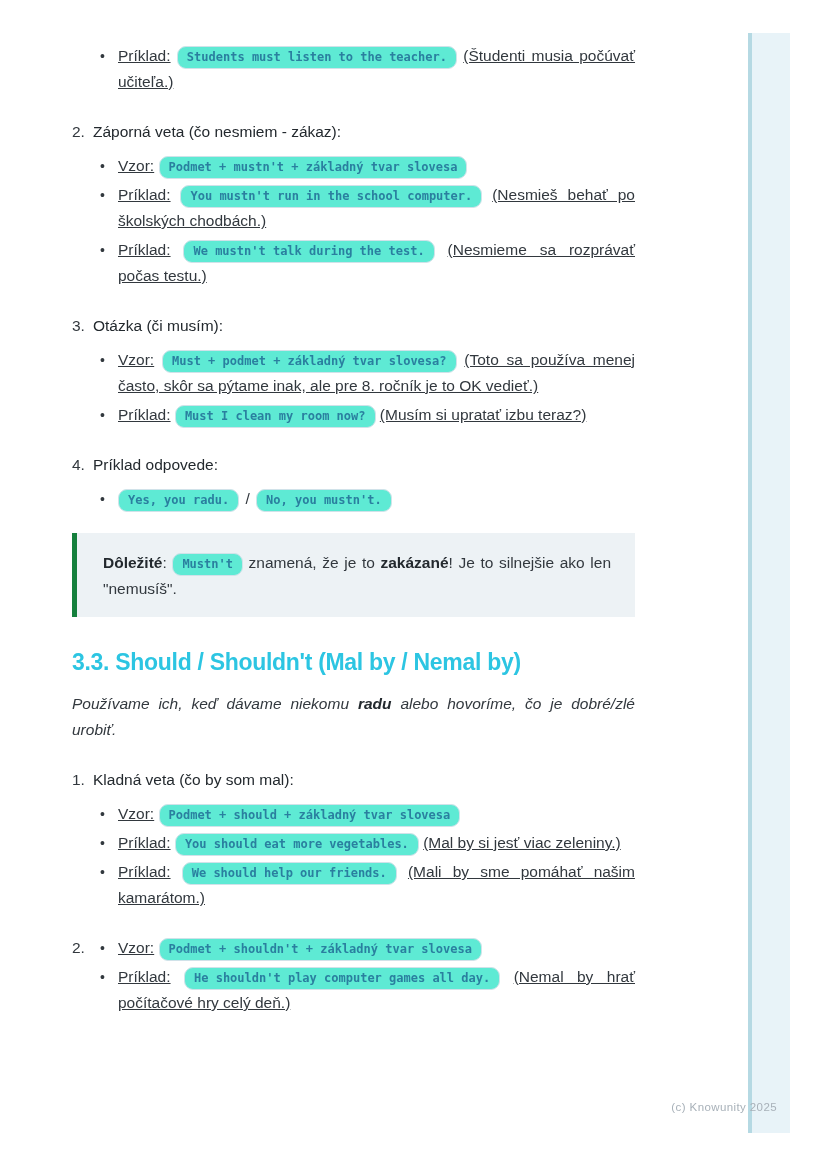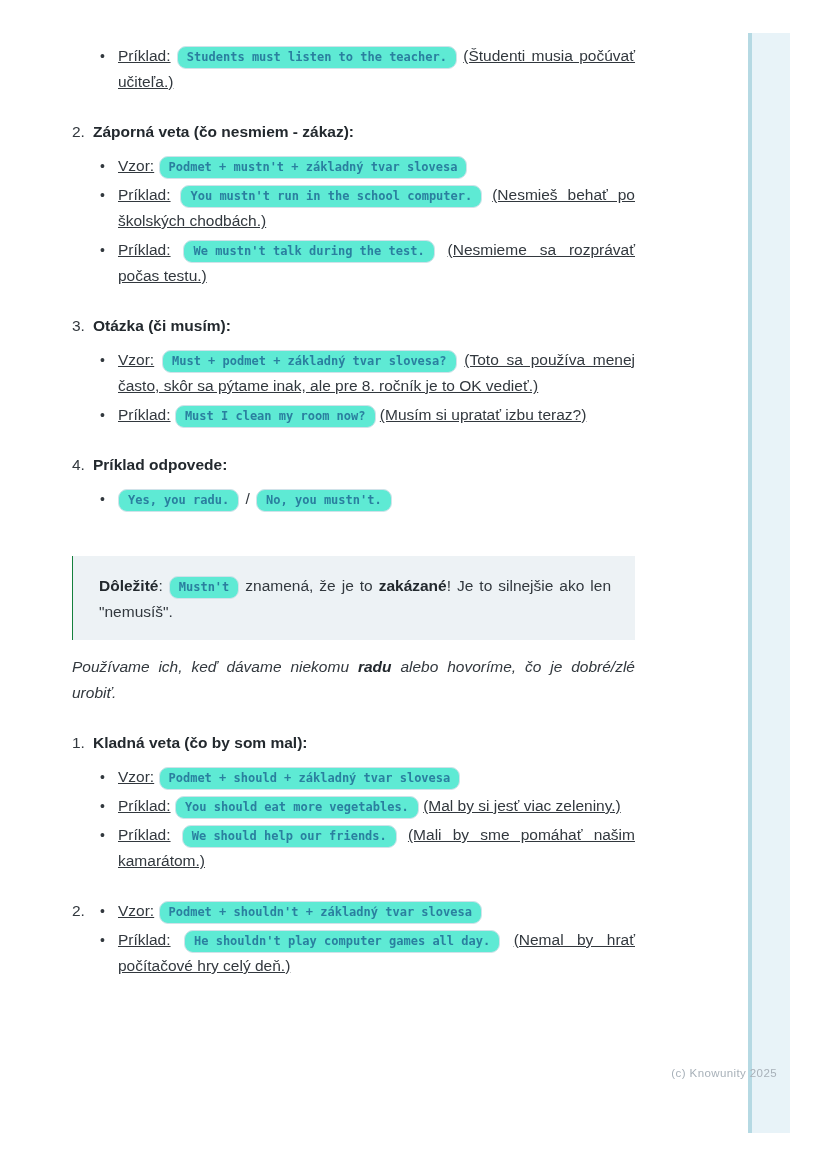--- a/index.html
+++ b/index.html
@@ -59,47 +59,47 @@
     border: 1px solid #d0e2e9;
     border-radius: 9px;
     padding: 2px 9px 3px;
     white-space: nowrap;
     vertical-align: baseline;
   }
 
   .num-block { margin-top: 24px; }
   .num-line { position: relative; padding-left: 21px; }
   .num { position: absolute; left: 0; top: 0; font-weight: 400; }
-  .sec-title { font-weight: 700; color: #2b3136; }
+  .sec-title { font-weight: 400; color: #2b3136; }
 
   .sep { padding: 0 2px; }
 
   .callout {
-    margin-top: 44px;
+    margin-top: 21px;
     background: #edf2f5;
-    border-left: 1px solid #15803d;
+    border-left: 5px solid #15803d;
     padding: 17px 24px 15px 26px;
   }
   .callout-text { margin: 0; text-align: justify; }
   .callout-text strong { color: #23292e; }
 
   h2.sec-heading {
     margin: 30px 0 0 0;
     font-size: 23px;
     line-height: 30px;
     font-weight: 700;
     letter-spacing: -0.3px;
     color: #2cc5e2;
   }
   p.lead { margin: 14px 0 0 0; text-align: justify; font-style: italic; }
   p.lead strong, .sec-title { color: #23292e; }
 
   .footer {
     position: absolute;
-    top: 1067px;
+    top: 1101px;
     right: 51px;
     font-size: 11.5px;
     letter-spacing: 0.4px;
     color: #a8b1b9;
     z-index: 3;
   }
 </style>
 </head>
 <body>
 
@@ -140,20 +140,21 @@
       </div>
       <ul class="blist">
         <li class="li"><span class="marker">•</span><code class="chip">Yes, you radu.</code> <span class="sep">/</span> <code class="chip">No, you mustn't.</code></li>
       </ul>
     </section>
 
     <div class="callout">
       <p class="callout-text"><strong>Dôležité</strong><span>:</span> <code class="chip">Mustn't</code> <span>znamená, že je to</span> <strong>zakázané</strong><span>! Je to silnejšie ako len "nemusíš".</span></p>
     </div>
 
+    <h2 class="sec-heading">3.3. Should / Shouldn't (Mal by / Nemal by)</h2>
 
     <p class="lead"><span>Používame ich, keď dávame niekomu</span> <strong>radu</strong> <span>alebo hovoríme, čo je dobré/zlé urobiť.</span></p>
 
     <section class="num-block">
       <div class="num-line">
         <span class="num">1.</span><strong class="sec-title">Kladná veta (čo by som mal):</strong>
       </div>
       <ul class="blist">
         <li class="li"><span class="marker">•</span><span class="lbl">Vzor:</span> <code class="chip">Podmet + should + základný tvar slovesa</code> <span class="after"></span></li>
         <li class="li"><span class="marker">•</span><span class="lbl">Príklad:</span> <code class="chip">You should eat more vegetables.</code> <span class="after">(Mal by si jesť viac zeleniny.)</span></li>

